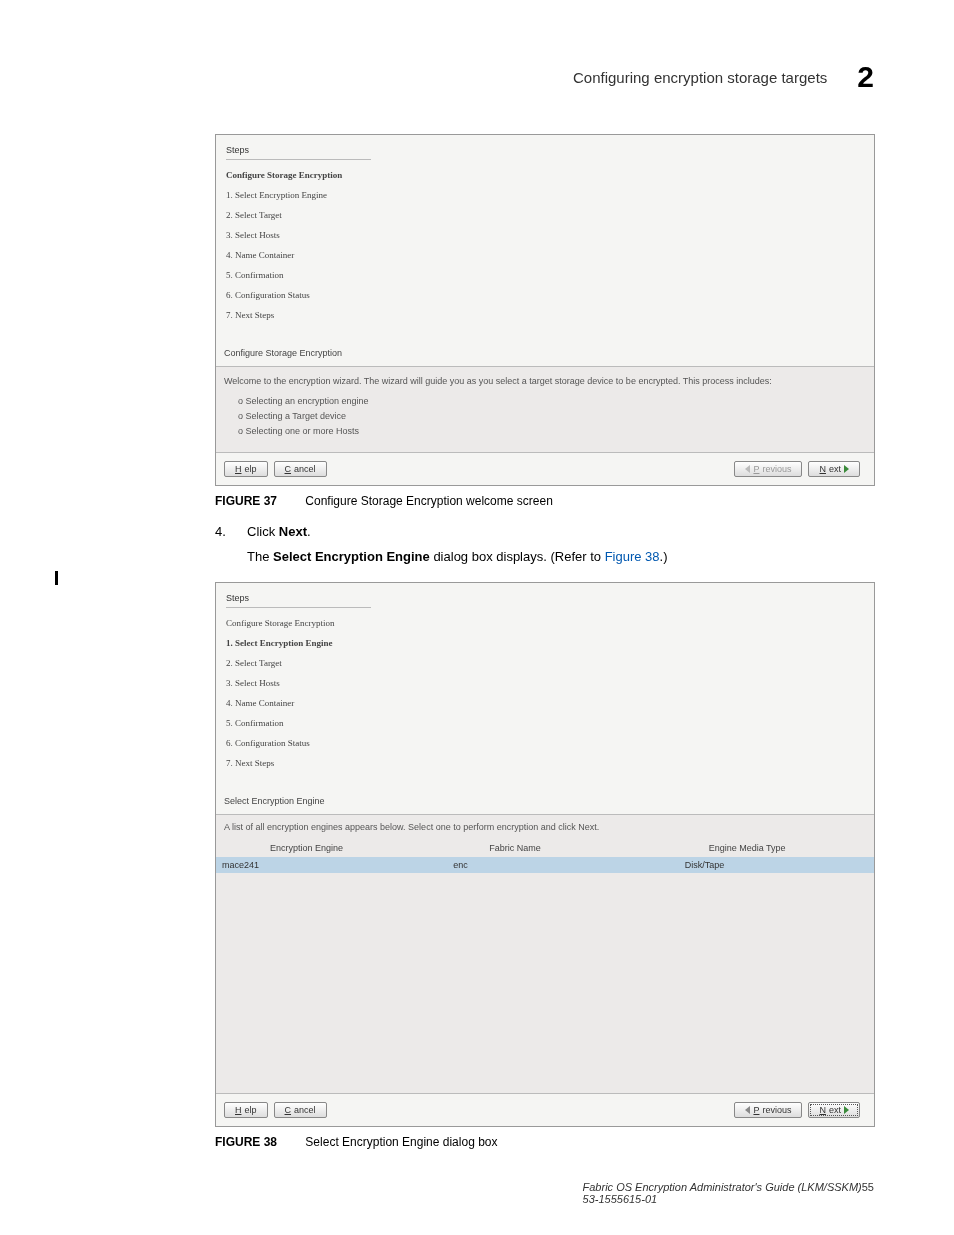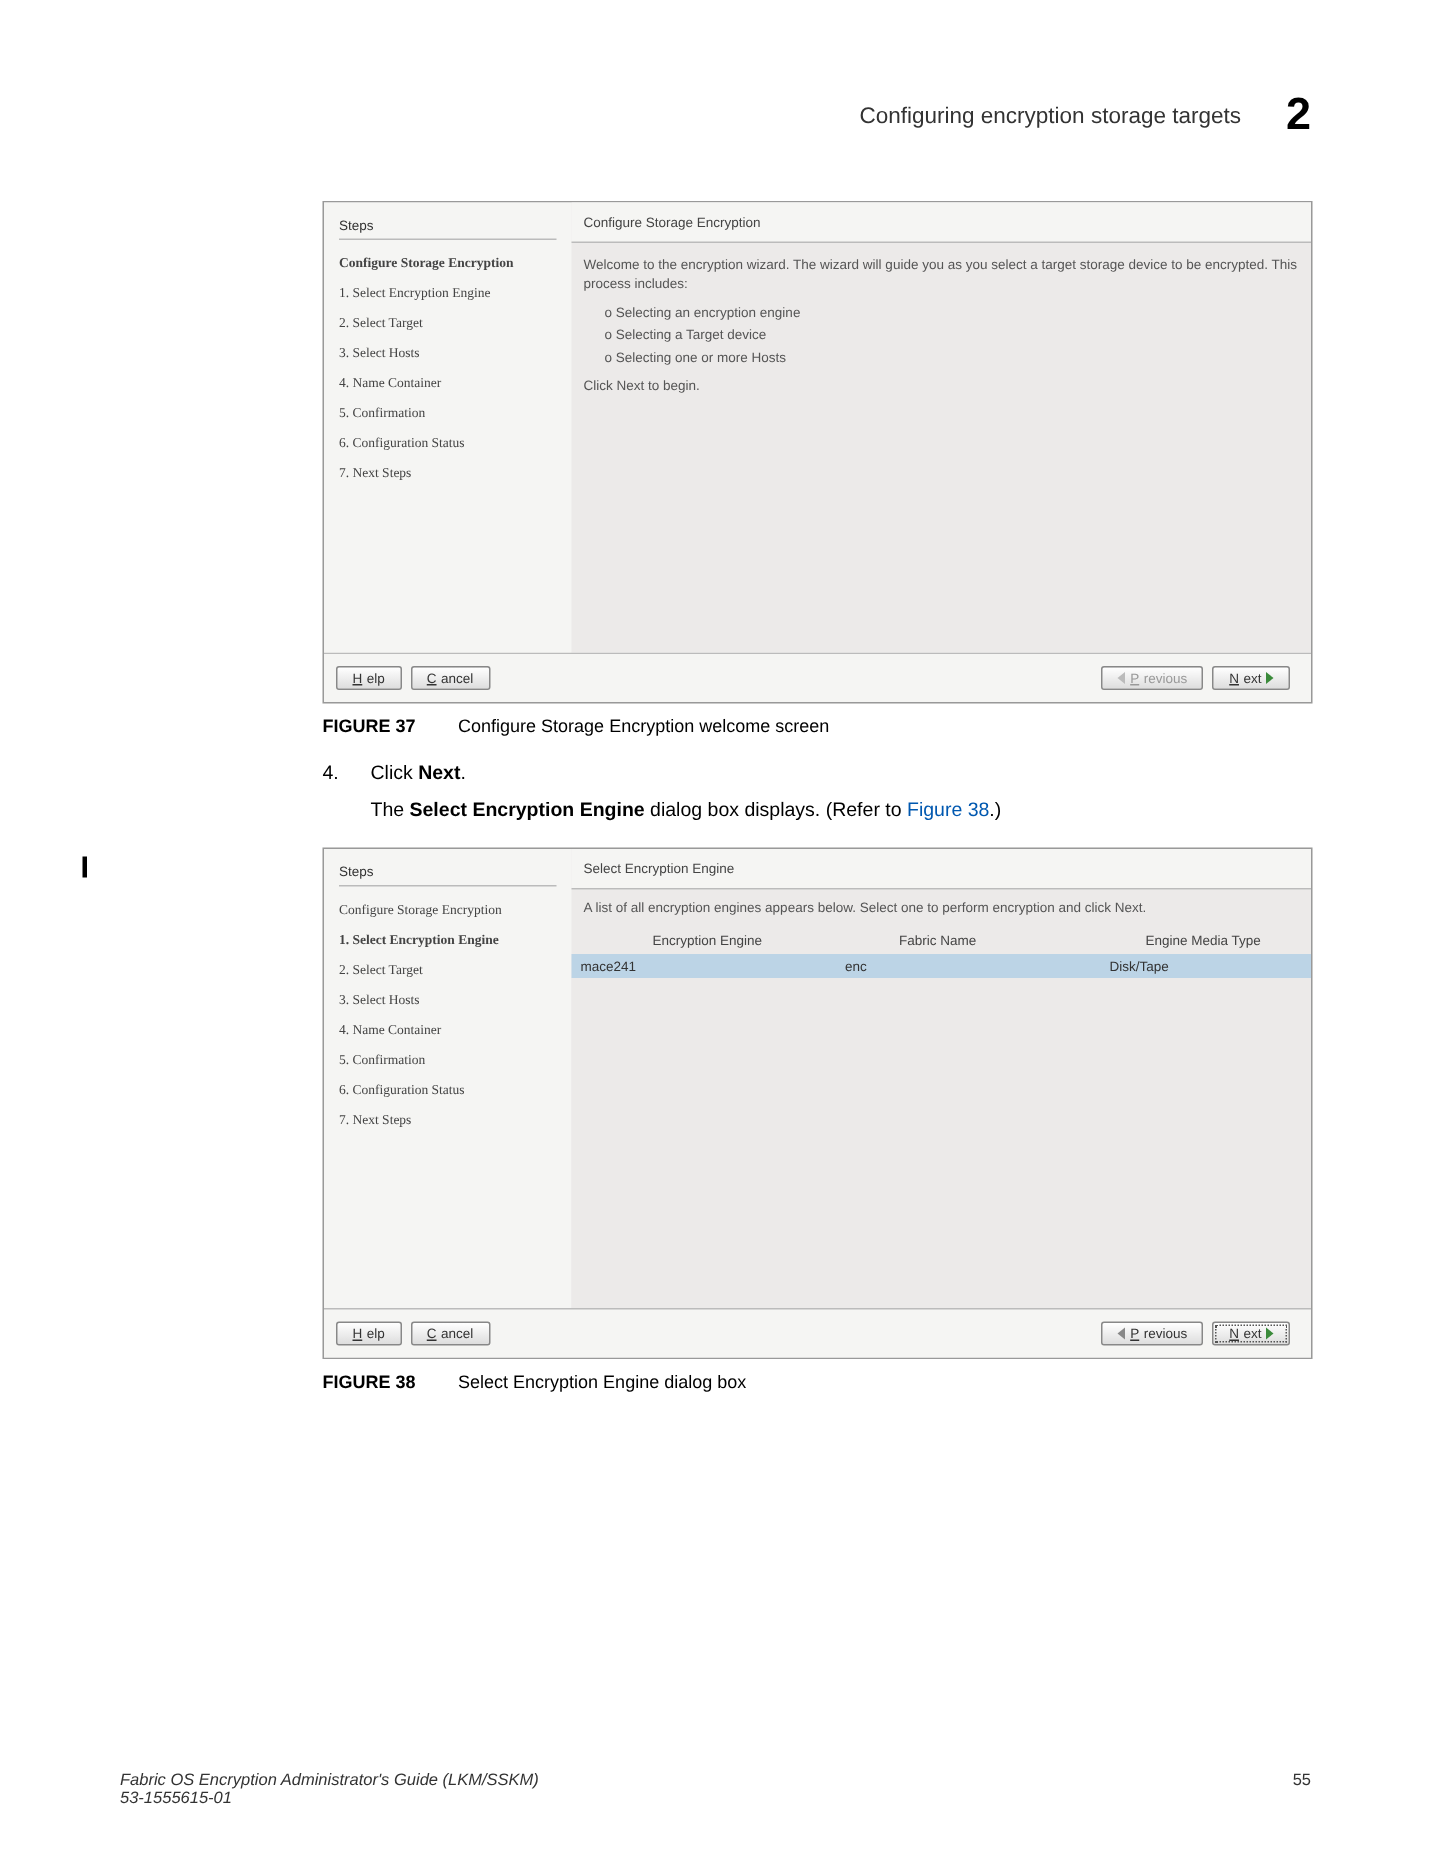--- a/index.html
+++ b/index.html
@@ -10,21 +10,21 @@
     font-family: Arial, Helvetica, sans-serif;
     color: #000;
     position: relative;
     padding: 60px 80px 40px 60px;
   }
   .page-header { display: flex; justify-content: flex-end; align-items: center; gap: 30px; margin-bottom: 40px; }
   .page-header .title { font-size: 15px; color: #333; }
   .page-header .chap { font-size: 30px; font-weight: bold; font-family: Verdana, sans-serif; }
   .changebar { position: absolute; left: 55px; width: 3px; height: 14px; background: #000; top: 571px; }
   .figure-box { border: 1px solid #999; background: #f5f5f3; margin-left: 155px; width: 660px; font-size: 9px; color: #555; }
-  .fig-inner { display: flex; min-height: 300px; }
+  .fig-inner { display: flex; min-height: 300px; flex-direction: column; }
   .steps-col { width: 165px; padding: 10px 10px; background: #f5f5f3; font-size: 9px; color: #333; }
   .steps-col .steps-head { border-bottom: 1px solid #bbb; padding-bottom: 4px; margin-bottom: 6px; }
   .steps-col .current { color: #c00; font-weight: bold; font-family: Georgia, serif; }
   .steps-col .step { margin: 10px 0; font-family: Georgia, serif; color: #444; }
   .main-col { flex: 1; padding: 8px 8px; background: #eceae9; }
   .main-col .mh { border-bottom: 1px solid #bbb; padding-bottom: 4px; margin-bottom: 6px; font-size: 9px; color: #444; background: #f5f5f3; margin: -8px -8px 8px -8px; padding: 8px; }
   .main-col .intro { font-size: 9px; color: #555; line-height: 1.4; }
   .main-col .bullets { margin: 8px 0 8px 14px; }
   .main-col .bullets div { margin: 5px 0; }
   .tablehead { display: flex; font-size: 9px; color: #444; }
@@ -37,21 +37,21 @@
   .btn.dis { color: #999; }
   .spacer { flex: 1; }
   .underline { text-decoration: underline; }
   .caption { margin-left: 155px; margin-top: 8px; font-size: 12px; }
   .caption .fignum { font-weight: bold; font-family: Verdana, sans-serif; margin-right: 25px; }
   .bodytext { margin-left: 155px; font-size: 13px; margin-top: 16px; }
   .numitem { display: flex; gap: 18px; }
   .numitem .num { width: 14px; }
   .subtext { margin-left: 187px; font-size: 13px; margin-top: 10px; }
   .link { color: #0058b0; }
-  .footer { position: absolute; bottom: 30px; left: 80px; right: 80px; display: flex; justify-content: space-between; font-size: 11px; font-style: italic; color: #333; }
+  .footer { position: absolute; bottom: 30px; left: 80px; right: 80px; display: flex; justify-content: flex-end; font-size: 11px; font-style: italic; color: #333; }
   .footer .pg { font-style: normal; }
   .tri-right { display:inline-block; width:0; height:0; border-top:4px solid transparent; border-bottom:4px solid transparent; border-left:5px solid #3a8a3a; }
   .tri-left { display:inline-block; width:0; height:0; border-top:4px solid transparent; border-bottom:4px solid transparent; border-right:5px solid #888; }
   .tri-left.dis { border-right-color:#bbb; }
 </style>
 </head>
 <body>
 
 <div class="page-header">
   <span class="title">Configuring encryption storage targets</span>
@@ -72,21 +72,20 @@
       <div class="step">7. Next Steps</div>
     </div>
     <div class="main-col">
       <div class="mh">Configure Storage Encryption</div>
       <div class="intro">Welcome to the encryption wizard. The wizard will guide you as you select a target storage device to be encrypted. This process includes:</div>
       <div class="bullets">
         <div>o Selecting an encryption engine</div>
         <div>o Selecting a Target device</div>
         <div>o Selecting one or more Hosts</div>
       </div>
-      <div class="intro">Click Next to begin.</div>
     </div>
   </div>
   <div class="btnrow">
     <span class="btn">
         <span class="underline">H</span>
         <span>elp</span>
       </span>
     <span class="btn"><span class="underline">C</span>ancel</span>
     <span class="spacer"></span>
     <span class="btn dis"><span class="tri-left dis"></span><span class="underline">P</span>revious</span>

